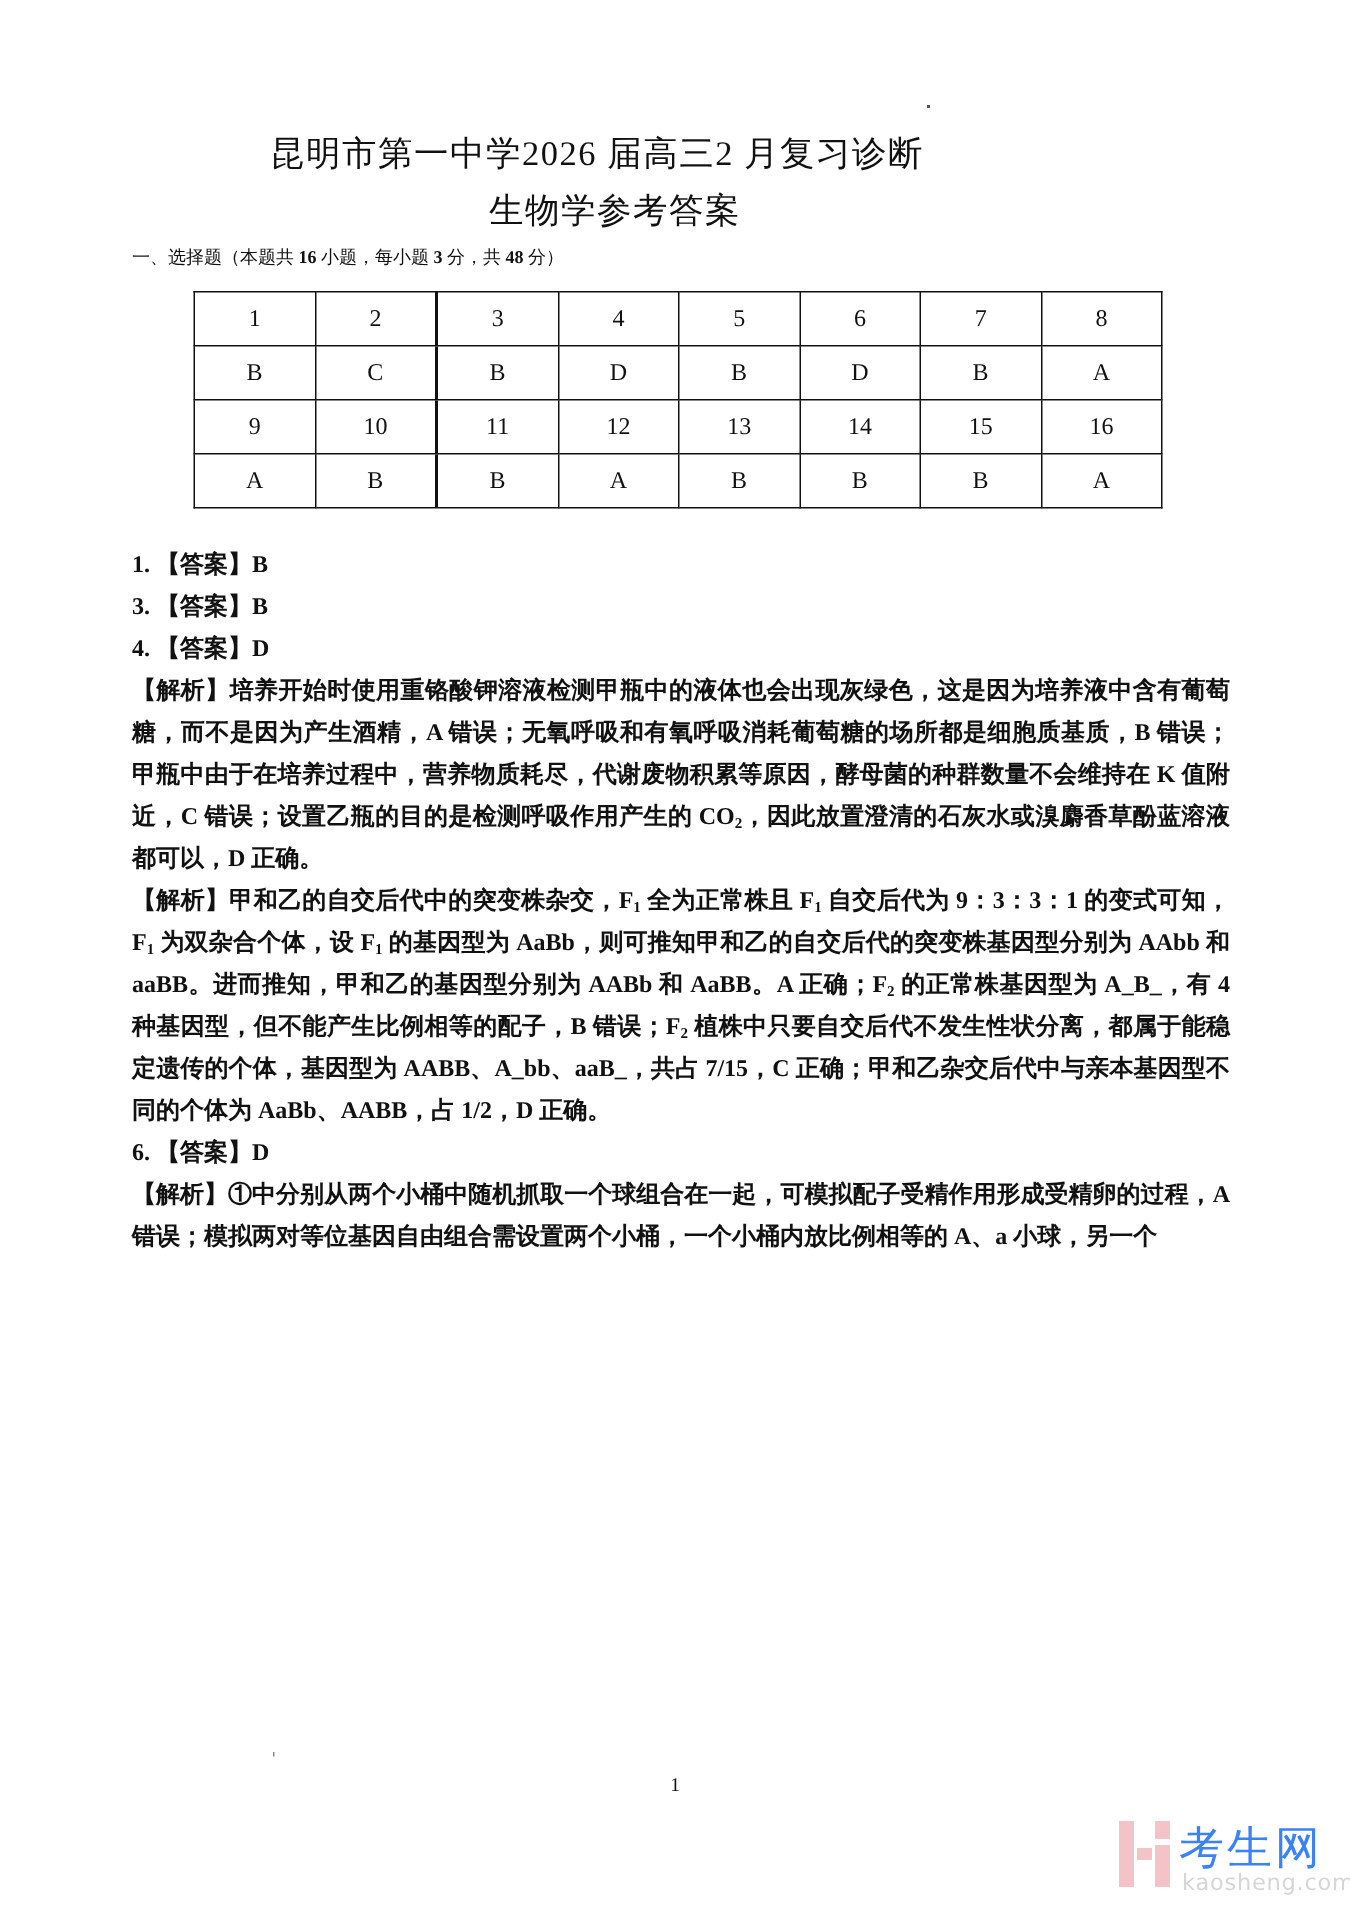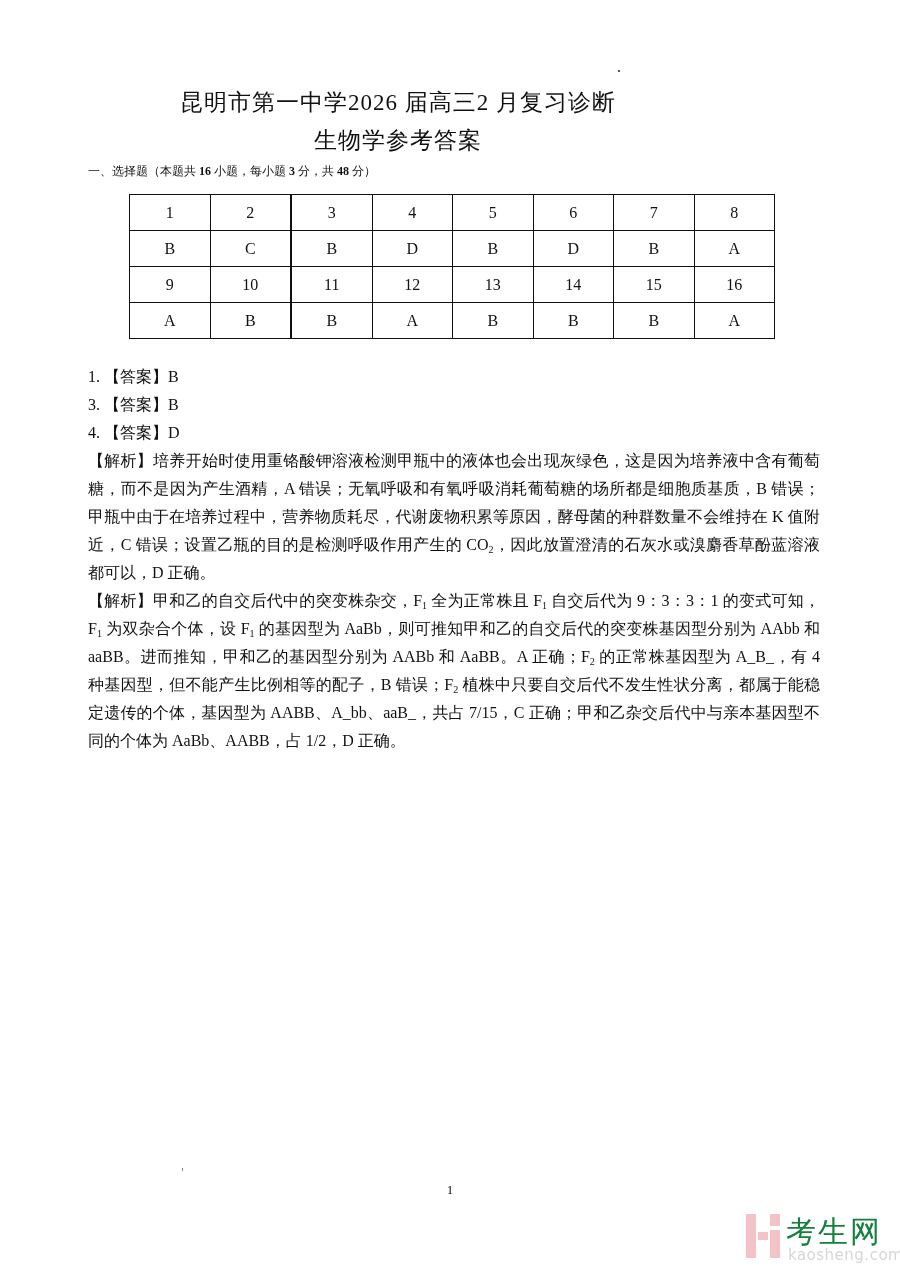--- a/index.html
+++ b/index.html
@@ -1,36 +1,36 @@
 <!DOCTYPE html>
 <html><head>
 <meta charset="utf-8">
 <style>
   html, body { margin:0; padding:0; background:#ffffff; }
   body { width:900px; height:1273px; position:relative; overflow:hidden;
          font-family:"Liberation Serif","DejaVu Serif",serif; color:#111; }
   .dot { position:absolute; left:618px; top:70px; width:2px; height:2px; background:#555; }
   .title { position:absolute; left:0; width:796px; text-align:center; font-size:23px; letter-spacing:1px; }
   .t1 { top:87px; }
-  .t2 { top:125px; }
+  .t2 { top:125px;padding-left:12px; }
   .sec { position:absolute; left:88px; top:163px; font-size:12px; }
   .sec b { font-weight:bold; }
   table.ans { position:absolute; left:129px; top:194px; border-collapse:collapse; }
   table.ans td { width:79.5px; height:35px; border:1px solid #111; text-align:center; font-size:16px; padding:0; }
   table.ans td.thick { border-left:2.5px solid #111; }
   table.ans { border:1.5px solid #111; }
-  .body { position:absolute; left:88px; top:363px; width:732px; font-size:16px; line-height:28px; text-align:justify; }
+  .body { position:absolute; left:88px; top:363px; width:732px; font-size:16px; line-height:28px; text-align:justify;font-weight:bold; }
   .body p { margin:0; }
   sub { font-size:10px; vertical-align:-3px; line-height:0; }
   .pagenum { position:absolute; left:0; width:900px; top:1182px; text-align:center; font-size:13px; }
   .tick { position:absolute; left:182px; top:1168px; width:1px; height:3px; background:#888; }
   .wm { position:absolute; left:746px; top:1206px; width:150px; height:60px; }
   .wm .logo { position:absolute; left:0; top:8px; width:34px; height:44px; }
   .wm .logo span { position:absolute; background:#f4c3c8; }
-  .wm .cn { position:absolute; left:40px; top:6px; font-family:"DejaVu Sans",sans-serif; font-size:30px; color:#15803d; letter-spacing:2px; }
+  .wm .cn { position:absolute; left:40px; top:6px; font-family:"DejaVu Sans",sans-serif; font-size:30px; color:#3b82f6; letter-spacing:2px; }
   .wm .en { position:absolute; left:42px; top:40px; font-family:"DejaVu Sans",sans-serif; font-size:15px; color:#d6d6d6; letter-spacing:0.5px; }
 </style>
 </head>
 <body>
 
 <div class="dot"></div>
 
 <div class="title t1">昆明市第一中学2026 届高三2 月复习诊断</div>
 <div class="title t2">生物学参考答案</div>
 
@@ -82,20 +82,22 @@
       </tr>
     </tbody>
 </table>
 
 <div class="body">
   <p>1. 【答案】B</p>
   <p>3. 【答案】B</p>
   <p>4. 【答案】D</p>
   <p><span>【解析】培养开始时使用重铬酸钾溶液检测甲瓶中的液体也会出现灰绿色，这是因为培养液中含有葡萄糖，而不是因为产生酒精，A 错误；无氧呼吸和有氧呼吸消耗葡萄糖的场所都是细胞质基质，B 错误；甲瓶中由于在培养过程中，营养物质耗尽，代谢废物积累等原因，酵母菌的种群数量不会维持在 K 值附近，C 错误；设置乙瓶的目的是检测呼吸作用产生的 CO</span><sub>2</sub><span>，因此放置澄清的石灰水或溴麝香草酚蓝溶液都可以，D 正确。</span></p>
   <p id="analysis-5"><span>【解析】甲和乙的自交后代中的突变株杂交，F</span><sub>1</sub><span> 全为正常株且 F</span><sub>1</sub><span> 自交后代为 9：3：3：1 的变式可知，F</span><sub>1</sub><span> 为双杂合个体，设 F</span><sub>1</sub><span> 的基因型为 AaBb，则可推知甲和乙的自交后代的突变株基因型分别为 AAbb 和 aaBB。进而推知，甲和乙的基因型分别为 AABb 和 AaBB。A 正确；F</span><sub>2</sub><span> 的正常株基因型为 A_B_，有 4 种基因型，但不能产生比例相等的配子，B 错误；F</span><sub>2</sub><span> 植株中只要自交后代不发生性状分离，都属于能稳定遗传的个体，基因型为 AABB、A_bb、aaB_，共占 7/15，C 正确；甲和乙杂交后代中与亲本基因型不同的个体为 AaBb、AABB，占 1/2，D 正确。</span></p>
+  <p>6. 【答案】D</p>
+  <p>【解析】①中分别从两个小桶中随机抓取一个球组合在一起，可模拟配子受精作用形成受精卵的过程，A 错误；模拟两对等位基因自由组合需设置两个小桶，一个小桶内放比例相等的 A、a 小球，另一个</p>
 </div>
 
 <div class="tick"></div>
 <div class="pagenum">1</div>
 
 <div class="wm">
   <div class="logo">
     <span style="left:0;top:0;width:10px;height:44px;"></span>
     <span style="left:12px;top:18px;width:10px;height:8px;"></span>
     <span style="left:24px;top:0;width:10px;height:12px;"></span>

